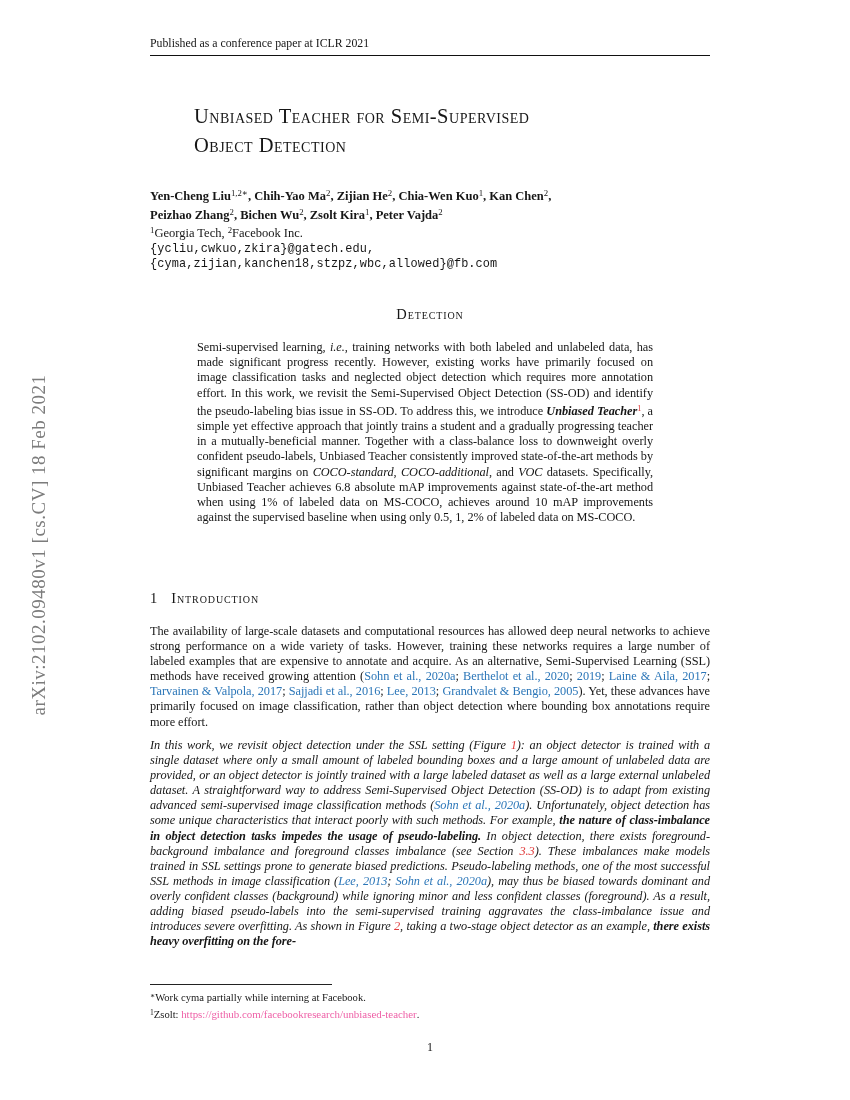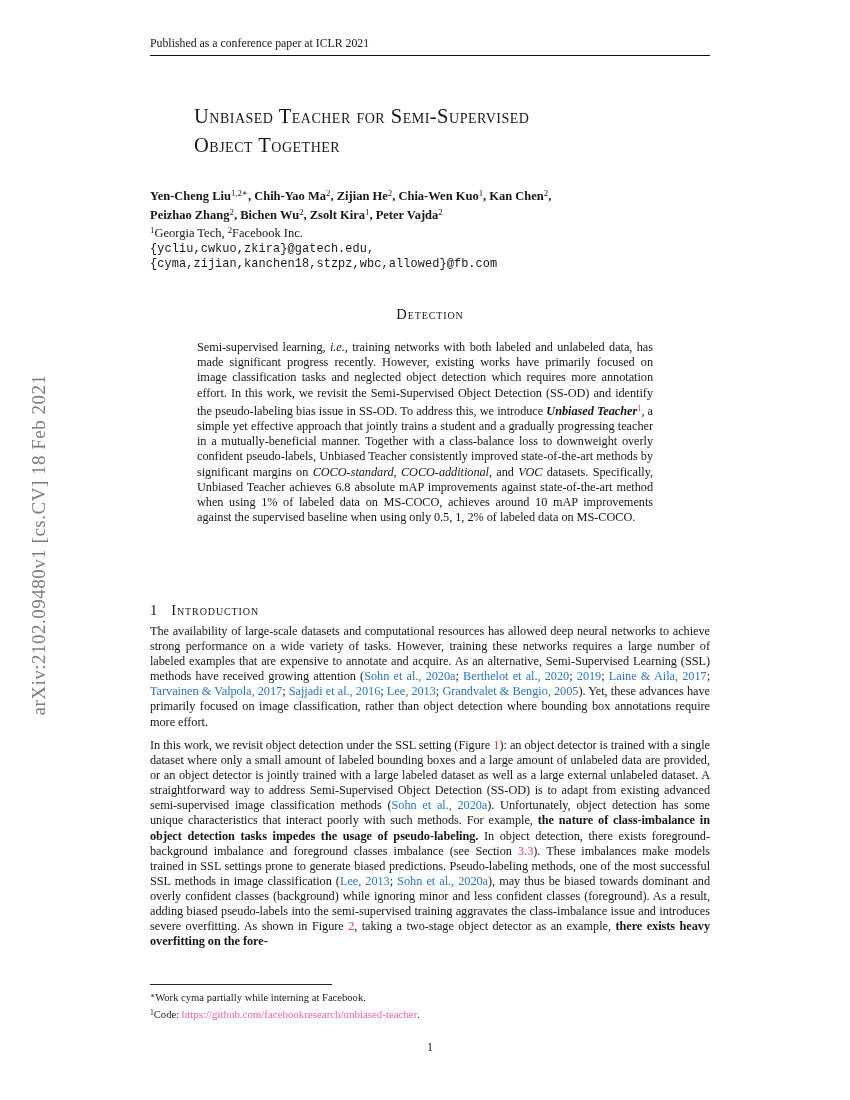--- a/index.html
+++ b/index.html
@@ -25,29 +25,29 @@
   .email{font-family:"Liberation Mono","DejaVu Sans Mono",monospace;font-size:11.9px;letter-spacing:0.1px;}
   .sup{font-size:8.8px;vertical-align:4px;font-weight:normal;}
   .abstract-heading{
     position:absolute;left:150px;top:306px;width:560px;text-align:center;
     font-variant:small-caps;font-size:14.5px;letter-spacing:0.9px;
   }
   .abstract-body{
     position:absolute;left:197px;top:340px;width:456px;
     text-align:justify;font-size:12.3px;line-height:15.2px;letter-spacing:-0.05px;
   }
-  .section-heading{position:absolute;left:150px;top:590px;font-size:14.5px;margin-top:12px;}
+  .section-heading{position:absolute;left:150px;top:590px;font-size:14.5px;}
   .section-heading .num{display:inline-block;}
   .section-heading .sc{display:inline-block;margin-left:14px;font-variant:small-caps;letter-spacing:0.9px;}
   .para{
     position:absolute;left:150px;width:560px;
     text-align:justify;font-size:12.3px;line-height:15.1px;letter-spacing:-0.05px;
   }
   .para1{top:624px;}
-  .para2{top:738px;}
+  .para2{top:738px;font-style:italic;}
   .b{font-weight:bold;margin-top:14px;}
   .i{font-style:italic;}
   .bi{font-weight:bold;font-style:italic;}
   .cite{color:var(--cite_blue,#2b76b8);}
   .ref{color:var(--ref_red,#e03a3a);}
   .supref{color:var(--ref_red,#e03a3a);font-size:8.5px;vertical-align:4px;}
   .url{color:var(--url_pink,#ee5fa6);font-family:Liberation Serif, serif;font-size:10.9px;}
   .fn-rule{position:absolute;left:150px;top:984px;width:182px;height:1px;background:#222;}
   .footnotes{position:absolute;left:150px;top:988px;width:560px;font-size:10.6px;line-height:15px;}
   .footnotes .sup{font-size:7.6px;vertical-align:3px;}
@@ -58,21 +58,21 @@
 
 <div class="page">
 
   <div class="watermark">arXiv:2102.09480v1  [cs.CV]  18 Feb 2021</div>
 
   <div class="header-note">Published as a conference paper at ICLR 2021</div>
   <div class="header-rule"></div>
 
   <div class="title">
     <div>Unbiased Teacher for Semi-Supervised</div>
-    <div>Object Together</div>
+    <div>Object Detection</div>
   </div>
 
   <div class="authors">
     <div><span class="b">Yen-Cheng Liu</span><span class="sup">1,2∗</span><span class="b">, </span><span class="b">Chih-Yao Ma</span><span class="sup">2</span><span class="b">, </span><span class="b">Zijian He</span><span class="sup">2</span><span class="b">, </span><span class="b">Chia-Wen Kuo</span><span class="sup">1</span><span class="b">, </span><span class="b">Kan Chen</span><span class="sup">2</span><span class="b">,</span></div>
     <div><span class="b">Peizhao Zhang</span><span class="sup">2</span><span class="b">, </span><span class="b">Bichen Wu</span><span class="sup">2</span><span class="b">, </span><span class="b">Zsolt Kira</span><span class="sup">1</span><span class="b">, </span><span class="b">Peter Vajda</span><span class="sup">2</span></div>
     <div><span class="sup">1</span><span>Georgia Tech, </span><span class="sup">2</span><span>Facebook Inc.</span></div>
     <div class="email">{ycliu,cwkuo,zkira}@gatech.edu,</div>
     <div class="email">{cyma,zijian,kanchen18,stzpz,wbc,allowed}@fb.com</div>
   </div>
 
@@ -82,18 +82,18 @@
   <div class="section-heading">
     <span class="num">1</span><span class="sc">Introduction</span>
   </div>
 
   <div class="para para1"><span>The availability of large-scale datasets and computational resources has allowed deep neural networks to achieve strong performance on a wide variety of tasks. However, training these networks requires a large number of labeled examples that are expensive to annotate and acquire. As an alternative, Semi-Supervised Learning (SSL) methods have received growing attention (</span><span class="cite">Sohn et al., 2020a</span><span>; </span><span class="cite">Berthelot et al., 2020</span><span>; </span><span class="cite">2019</span><span>; </span><span class="cite">Laine &amp; Aila, 2017</span><span>; </span><span class="cite">Tarvainen &amp; Valpola, 2017</span><span>; </span><span class="cite">Sajjadi et al., 2016</span><span>; </span><span class="cite">Lee, 2013</span><span>; </span><span class="cite">Grandvalet &amp; Bengio, 2005</span><span>). Yet, these advances have primarily focused on image classification, rather than object detection where bounding box annotations require more effort.</span></div>
   <div class="para para2"><span>In this work, we revisit object detection under the SSL setting (Figure </span><span class="ref">1</span><span>): an object detector is trained with a single dataset where only a small amount of labeled bounding boxes and a large amount of unlabeled data are provided, or an object detector is jointly trained with a large labeled dataset as well as a large external unlabeled dataset. A straightforward way to address Semi-Supervised Object Detection (SS-OD) is to adapt from existing advanced semi-supervised image classification methods (</span><span class="cite">Sohn et al., 2020a</span><span>). Unfortunately, object detection has some unique characteristics that interact poorly with such methods. For example, </span><span class="b">the nature of class-imbalance in object detection tasks impedes the usage of pseudo-labeling.</span><span> In object detection, there exists foreground-background imbalance and foreground classes imbalance (see Section </span><span class="ref">3.3</span><span>).  These imbalances make models trained in SSL settings prone to generate biased predictions.  Pseudo-labeling methods, one of the most successful SSL methods in image classification (</span><span class="cite">Lee, 2013</span><span>; </span><span class="cite">Sohn et al., 2020a</span><span>), may thus be biased towards dominant and overly confident classes (background) while ignoring minor and less confident classes (foreground).  As a result, adding biased pseudo-labels into the semi-supervised training aggravates the class-imbalance issue and introduces severe overfitting.  As shown in Figure </span><span class="ref">2</span><span>, taking a two-stage object detector as an example, </span><span class="b">there exists heavy overfitting on the fore-</span></div>
 
   <div class="fn-rule"></div>
   <div class="footnotes">
     <div><span class="sup">∗</span><span>Work cyma partially while interning at Facebook.</span></div>
-    <div><span class="sup">1</span><span>Code: </span><span class="url">https://github.com/facebookresearch/unbiased-teacher</span><span>.</span></div>
+    <div><span class="sup">1</span><span>Zsolt: </span><span class="url">https://github.com/facebookresearch/unbiased-teacher</span><span>.</span></div>
   </div>
 
   <div class="page-number">1</div>
 
 </div>
 
 </body></html>

